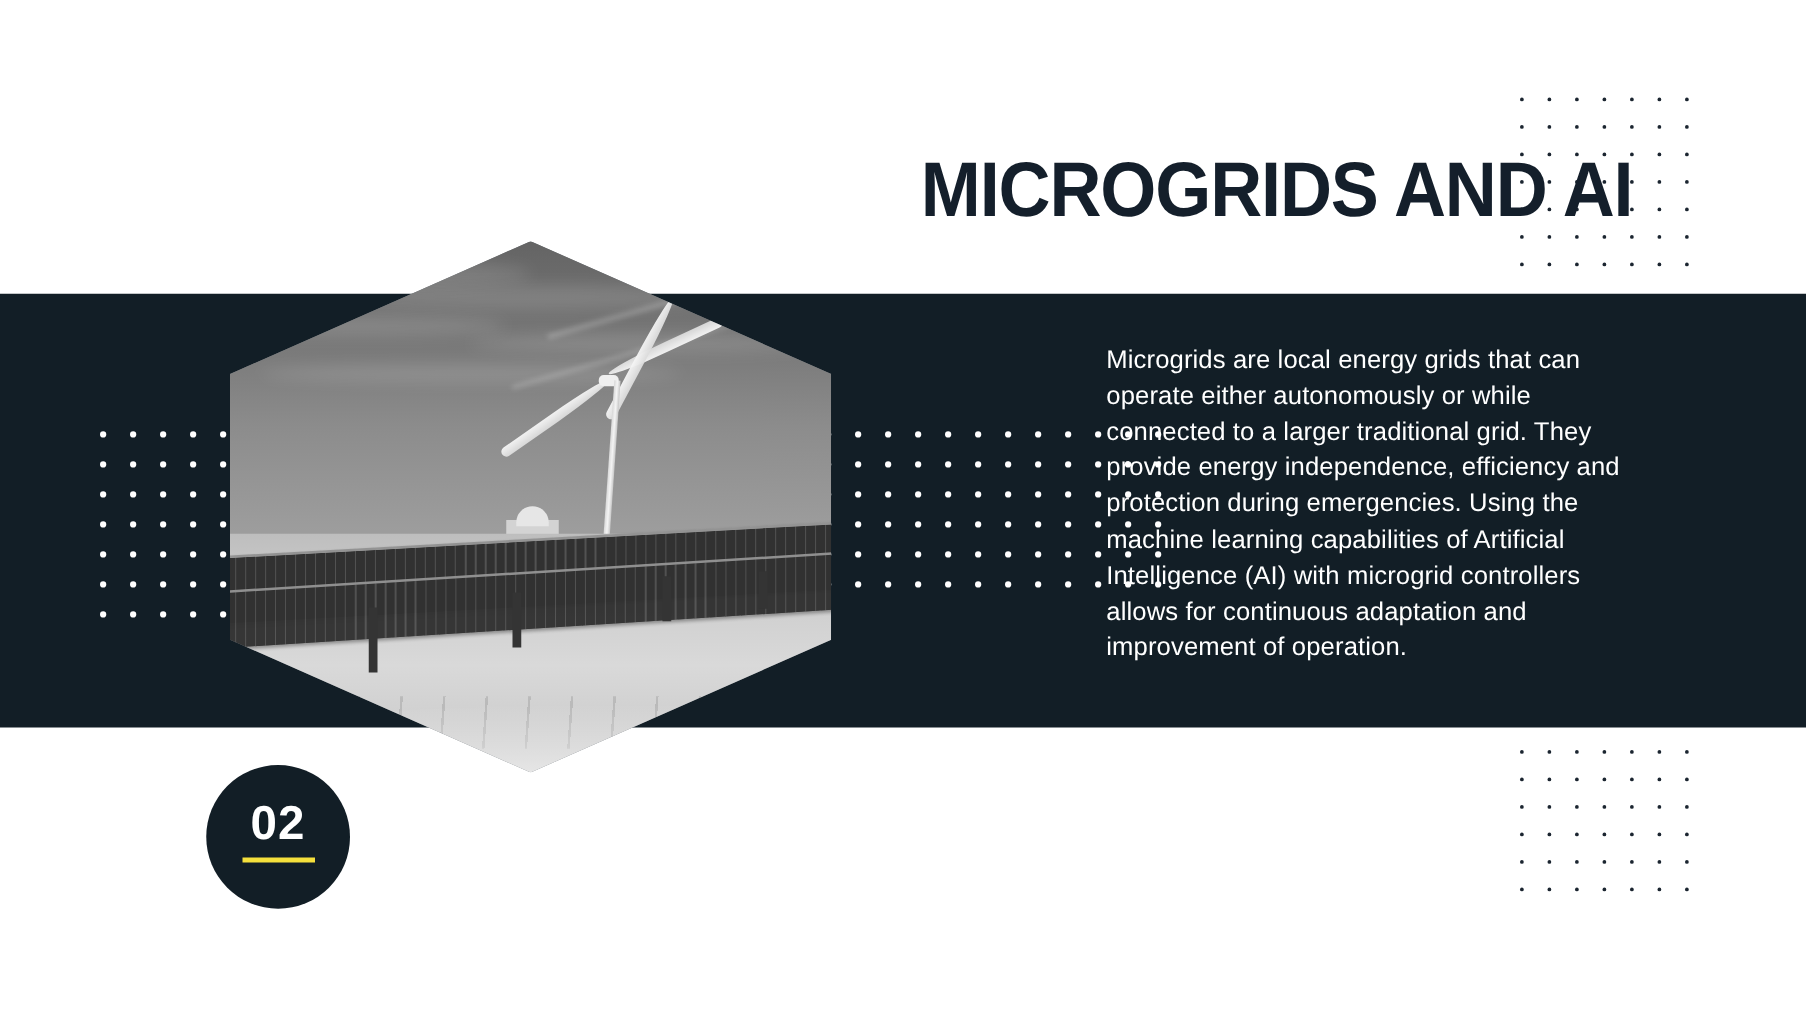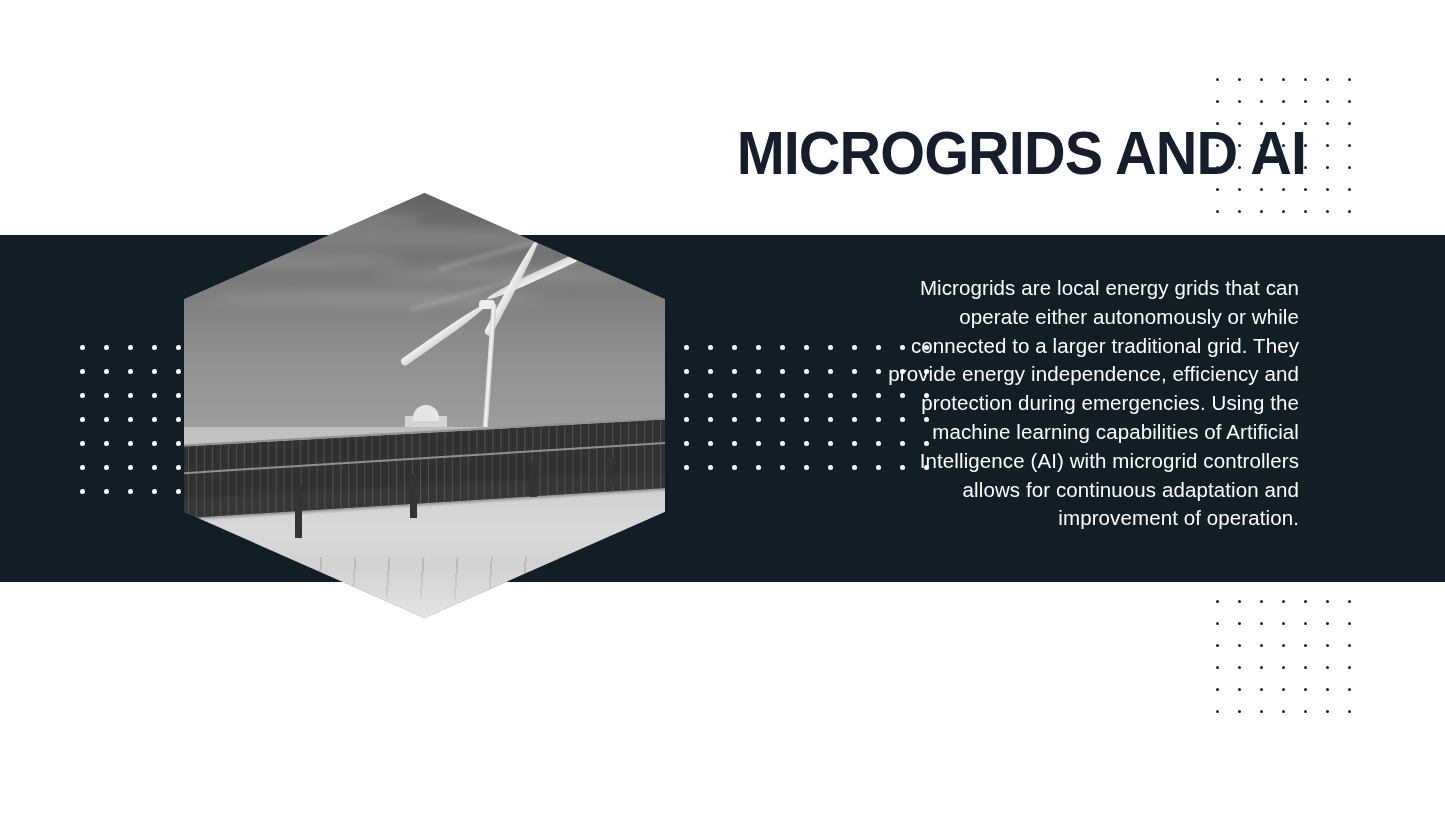--- a/index.html
+++ b/index.html
@@ -202,21 +202,21 @@
     background:
       repeating-linear-gradient(94deg, rgba(150,158,165,0.45) 0 2px, transparent 2px 34px);
   }
 
   
   .body-text {
     position: absolute;
     left: 885px;
     top: 274px;
     width: 414px;
-    text-align: right;
+    text-align: left;
     color: #ffffff;
     font-family: "Liberation Sans", sans-serif;
     font-size: 20.5px;
     line-height: 28.8px;
     font-weight: 400;
     letter-spacing: 0.1px;
   }
 
   
   .num-circle {
@@ -496,14 +496,18 @@
       <div class="post p2"></div>
       <div class="post p3"></div>
       <div class="post p4"></div>
     </div>
   </div>
 
   <div class="title">MICROGRIDS AND AI</div>
 
   <div class="body-text">Microgrids are local energy grids that can operate either autonomously or while connected to a larger traditional grid. They provide energy independence, efficiency and protection during emergencies. Using the machine learning capabilities of Artificial Intelligence (AI) with microgrid controllers allows for continuous adaptation and improvement of operation.</div>
 
+  <div class="num-circle">
+    <div class="num-text">02</div>
+    <div class="num-underline"></div>
+  </div>
 
 </div>
 
 </body></html>

